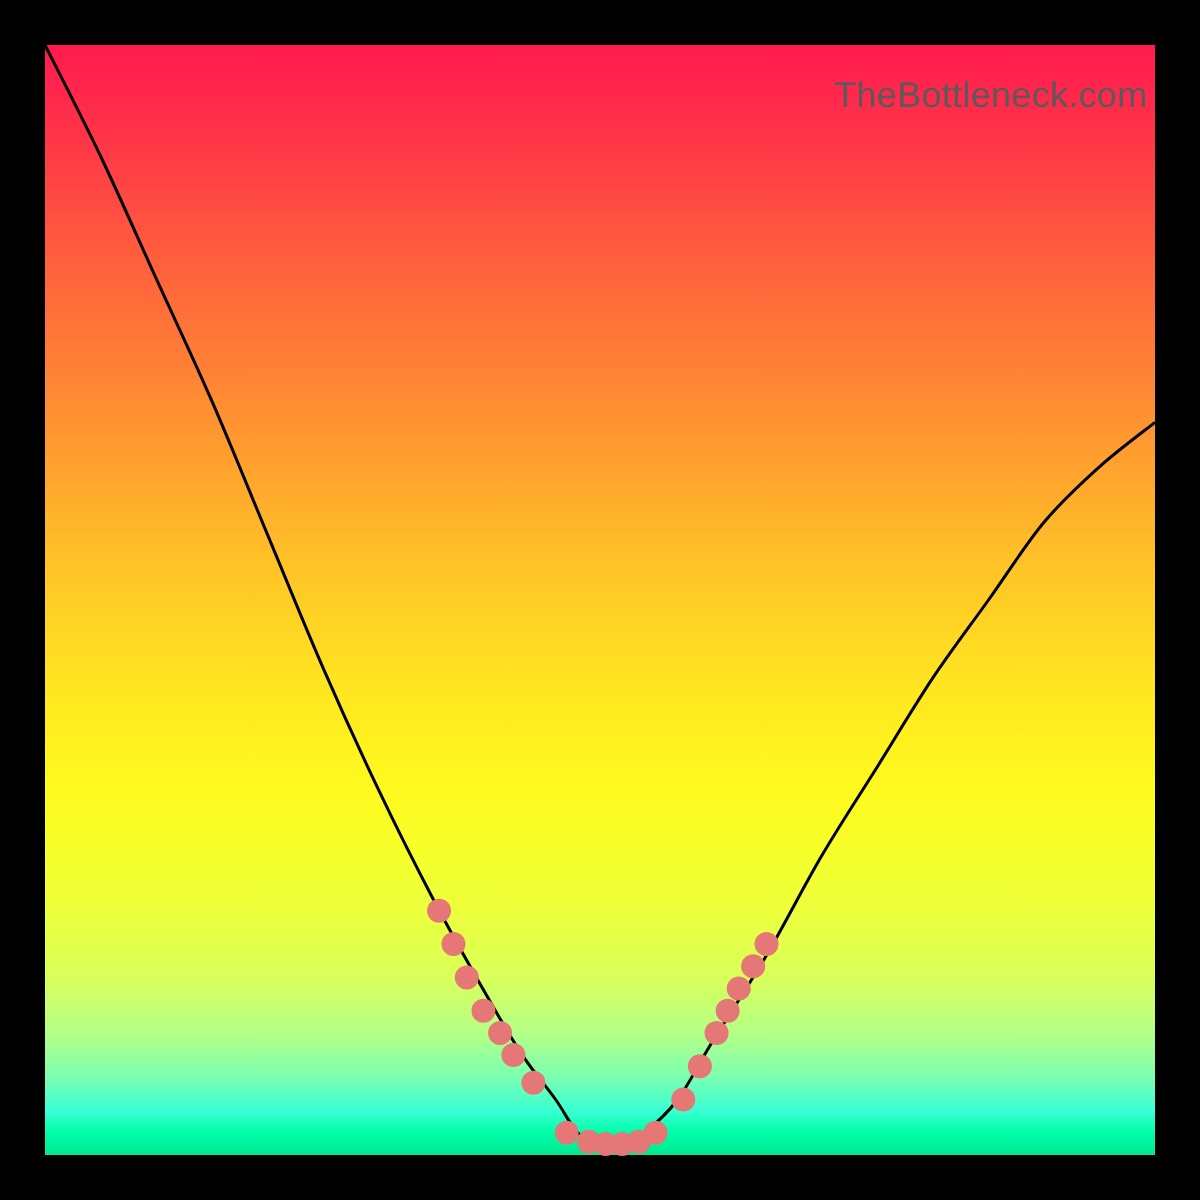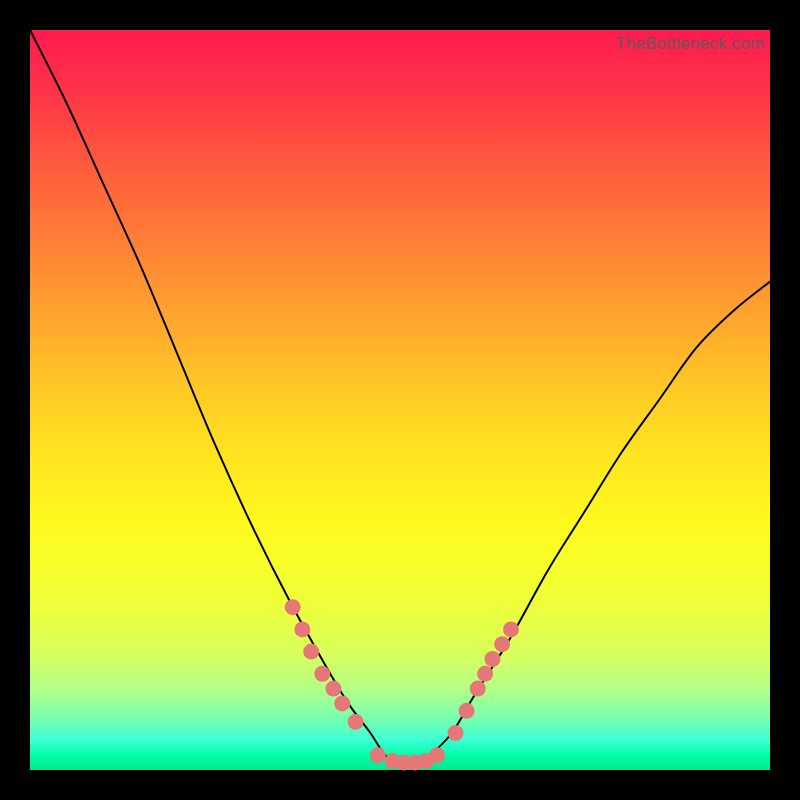--- a/index.html
+++ b/index.html
@@ -38,23 +38,23 @@
       #b4ff86 89%,
       #7affb0 93%,
       #3affd4 96%,
       #00ffa8 98%,
       #00e890 100%
     );
   }
   .watermark {
     position: absolute;
     right: 5px;
-    top: 4px;
+    top: 20px;
     color: #5a5a5a;
-    font-size: 17px;
+    font-size: 24px;
     font-weight: 500;
     letter-spacing: 0.2px;
     pointer-events: none;
     user-select: none;
   }
   svg.overlay {
     position: absolute;
     left: 0;
     top: 0;
     width: 740px;

